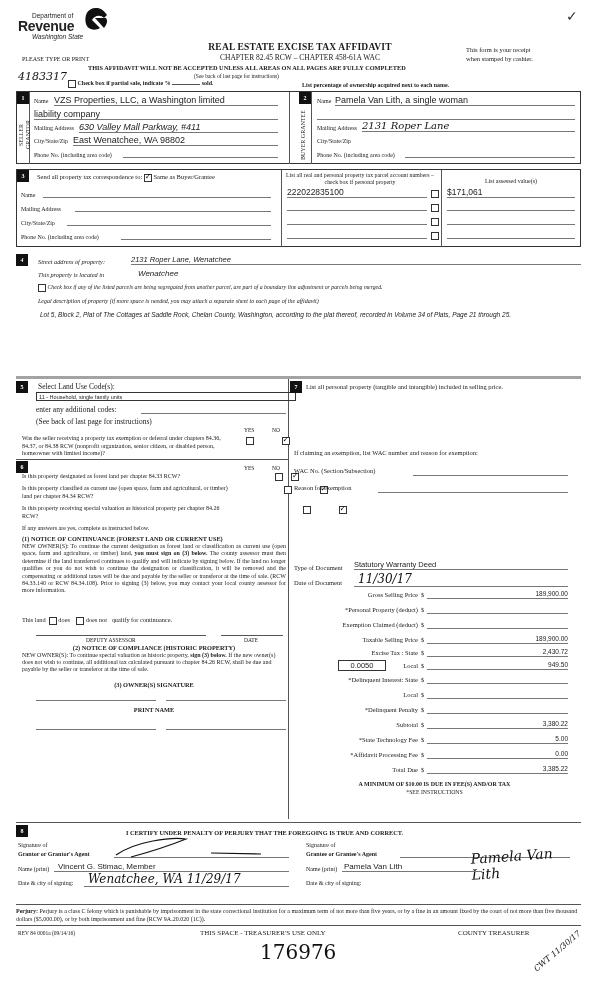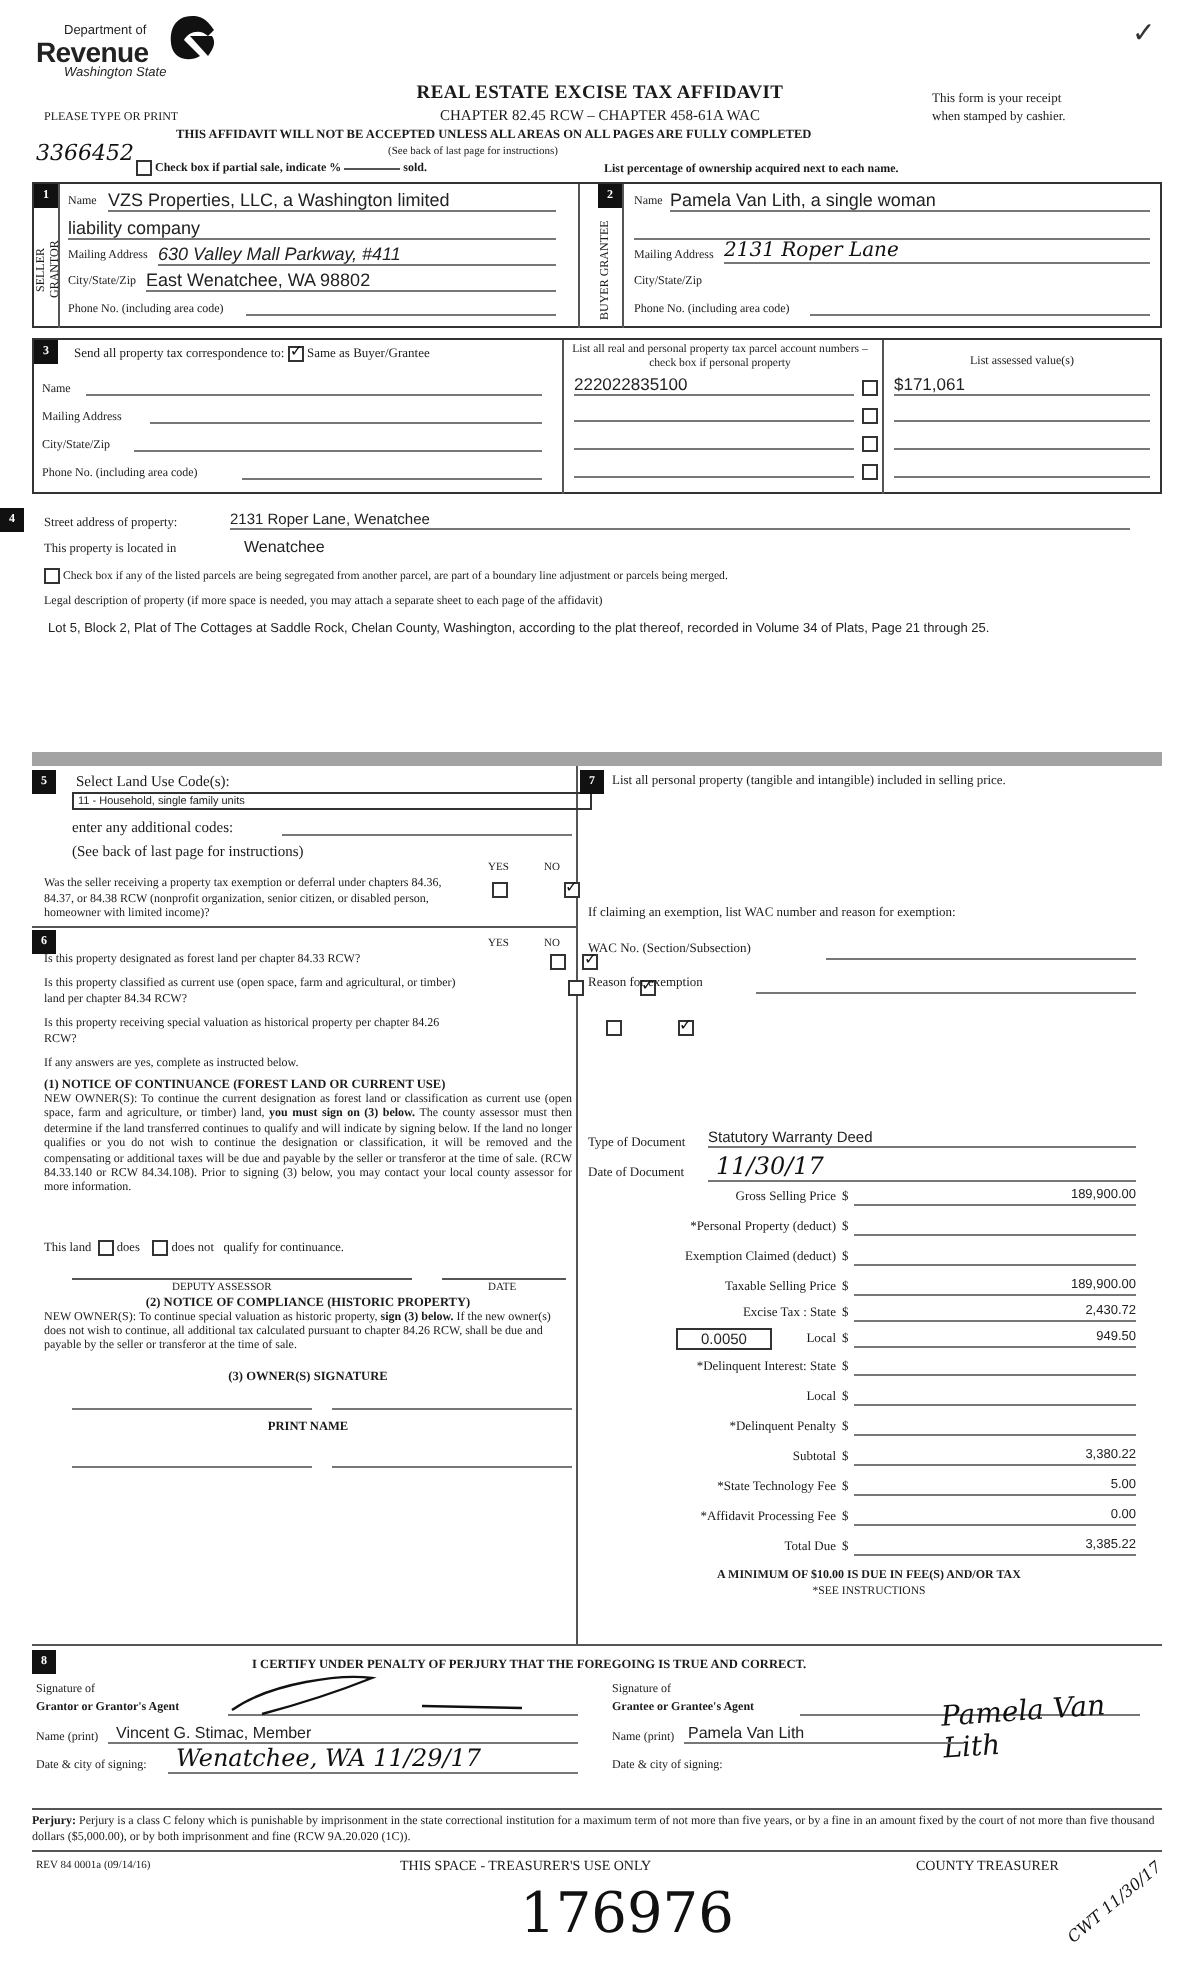--- a/index.html
+++ b/index.html
@@ -32,21 +32,21 @@
   </svg>
 </div>
 <div class="abs" style="left:566px;top:8px;font-size:14px;color:#333;">✓</div>
 
 <div class="abs bold center" style="left:150px;top:42px;width:300px;font-size:9.5px;letter-spacing:0.2px;">REAL ESTATE EXCISE TAX AFFIDAVIT</div>
 <div class="abs center" style="left:150px;top:53px;width:300px;font-size:7.5px;">CHAPTER 82.45 RCW – CHAPTER 458-61A WAC</div>
 <div class="abs" style="left:22px;top:56px;font-size:6px;">PLEASE TYPE OR PRINT</div>
 <div class="abs" style="left:466px;top:46px;font-size:6.5px;">This form is your receipt</div>
 <div class="abs" style="left:466px;top:55px;font-size:6.5px;">when stamped by cashier.</div>
 <div class="abs bold" style="left:88px;top:64px;font-size:6.3px;">THIS AFFIDAVIT WILL NOT BE ACCEPTED UNLESS ALL AREAS ON ALL PAGES ARE FULLY COMPLETED</div>
-<div class="abs hand" style="left:18px;top:70px;font-size:11px;">3366452</div>
+<div class="abs hand" style="left:18px;top:70px;font-size:11px;">4183317</div>
 <div class="abs" style="left:194px;top:73px;font-size:5.5px;">(See back of last page for instructions)</div>
 <div class="abs" style="left:68px;top:80px;font-size:6px;white-space:nowrap;">
   <span class="cb"></span>
   <span class="bold">Check box if partial sale, indicate %</span>
   <span style="display:inline-block;width:28px;border-bottom:0.8px solid #555;"></span>
   <span class="bold">sold.</span>
 </div>
 <div class="abs bold" style="left:302px;top:82px;font-size:6px;">List percentage of ownership acquired next to each name.</div>
 
 <div class="abs box" style="left:16px;top:91px;width:565px;height:73px;">
@@ -119,35 +119,35 @@
     <span class="abs cb" style="left:144px;top:3px;"></span>
     <div class="abs line" style="left:160px;top:0;width:128px;height:10px;"></div>
   </div>
   <div class="abs" style="left:270px;top:59px;width:290px;height:14px;">
     <div class="abs line" style="left:0;top:0;width:140px;height:10px;"></div>
     <span class="abs cb" style="left:144px;top:3px;"></span>
     <div class="abs line" style="left:160px;top:0;width:128px;height:10px;"></div>
   </div>
 </div>
 
-<div class="abs" style="left:0;top:252px;width:565px;height:90px;">
+<div class="abs" style="left:16px;top:252px;width:565px;height:90px;font-style:italic;">
   <div class="abs badge" style="left:0;top:2px;">4</div>
   <div class="abs lbl" style="left:22px;top:6px;font-size:6.3px;">Street address of property:</div>
   <div class="abs typed line" style="left:115px;top:3px;width:450px;font-size:7.5px;">2131 Roper Lane, Wenatchee</div>
   <div class="abs lbl" style="left:22px;top:19px;font-size:6.3px;">This property is located in</div>
   <div class="abs typed" style="left:122px;top:17px;font-size:8px;">Wenatchee</div>
   <div class="abs lbl" style="left:22px;top:32px;font-size:5.8px;">
     <span class="cb"></span>
     <span>Check box if any of the listed parcels are being segregated from another parcel, are part of a boundary line adjustment or parcels being merged.</span>
   </div>
   <div class="abs lbl" style="left:22px;top:46px;font-size:6px;">Legal description of property (if more space is needed, you may attach a separate sheet to each page of the affidavit)</div>
   <div class="abs typed" style="left:24px;top:59px;width:500px;font-size:6.5px;line-height:8px;">Lot 5, Block 2, Plat of The Cottages at Saddle Rock, Chelan County, Washington, according to the plat thereof, recorded in Volume 34 of Plats, Page 21 through 25.</div>
 </div>
 
-<div class="abs" style="left:16px;top:376px;width:565px;height:440px;border-top:7px solid #a3a3a3;">
+<div class="abs" style="left:16px;top:376px;width:565px;height:440px;border-top:3px solid #a3a3a3;">
   <div class="abs" style="left:272px;top:0;width:1px;height:440px;background:#555;"></div>
 
   
   <div class="abs badge" style="left:0;top:2px;">5</div>
   <div class="abs" style="left:22px;top:3px;font-size:7.5px;">Select Land Use Code(s):</div>
   <div class="abs box typed" style="left:20px;top:13px;width:260px;height:9px;font-size:5.5px;padding-left:2px;line-height:8px;">11 - Household, single family units</div>
   <div class="abs" style="left:20px;top:26px;font-size:7.5px;">enter any additional codes:</div>
   <div class="abs line" style="left:125px;top:27px;width:145px;height:8px;"></div>
   <div class="abs" style="left:20px;top:38px;font-size:7.5px;">(See back of last page for instructions)</div>
   <div class="abs" style="left:228px;top:48px;font-size:5.5px;">YES</div>
@@ -302,14 +302,14 @@
   <div class="abs" style="left:290px;top:57px;font-size:6px;">Date &amp; city of signing:</div>
 </div>
 
 <div class="abs" style="left:16px;top:904px;width:565px;font-size:6px;line-height:7.6px;border-top:0.8px solid #555;padding-top:3px;">
   <span class="bold">Perjury:</span> <span>Perjury is a class C felony which is punishable by imprisonment in the state correctional institution for a maximum term of not more than five years, or by a fine in an amount fixed by the court of not more than five thousand dollars ($5,000.00), or by both imprisonment and fine (RCW 9A.20.020 (1C)).</span>
 </div>
 <div class="abs" style="left:16px;top:925px;width:565px;border-top:0.8px solid #555;"></div>
 <div class="abs" style="left:18px;top:930px;font-size:5.5px;">REV 84 0001a (09/14/16)</div>
 <div class="abs" style="left:200px;top:929px;font-size:7px;">THIS SPACE - TREASURER'S USE ONLY</div>
 <div class="abs" style="left:458px;top:929px;font-size:7px;">COUNTY TREASURER</div>
-<div class="abs hand" style="left:260px;top:940px;font-size:28px;font-style:normal;">176976</div>
+<div class="abs hand" style="left:260px;top:940px;font-size:20px;font-style:normal;">176976</div>
 <div class="abs hand" style="left:528px;top:946px;font-size:8px;transform:rotate(-40deg);width:60px;">CWT 11/30/17</div>
 
 </body></html>

